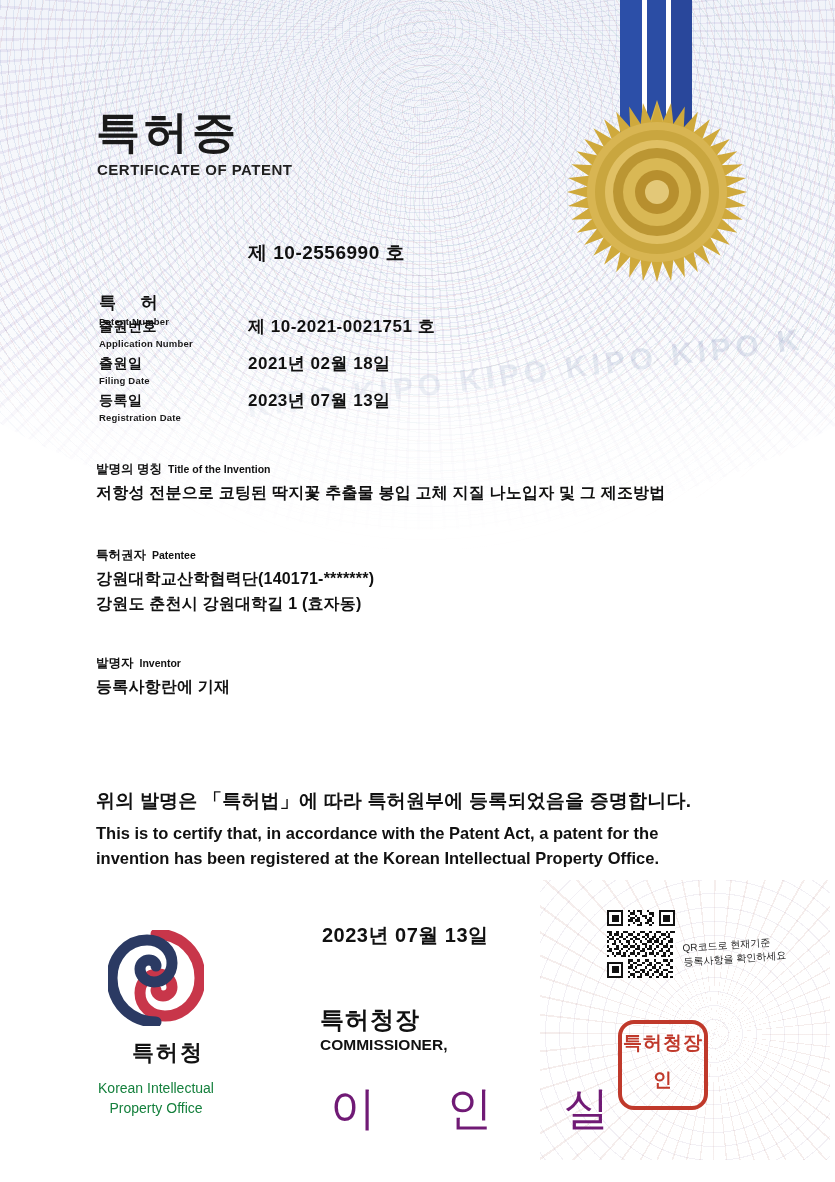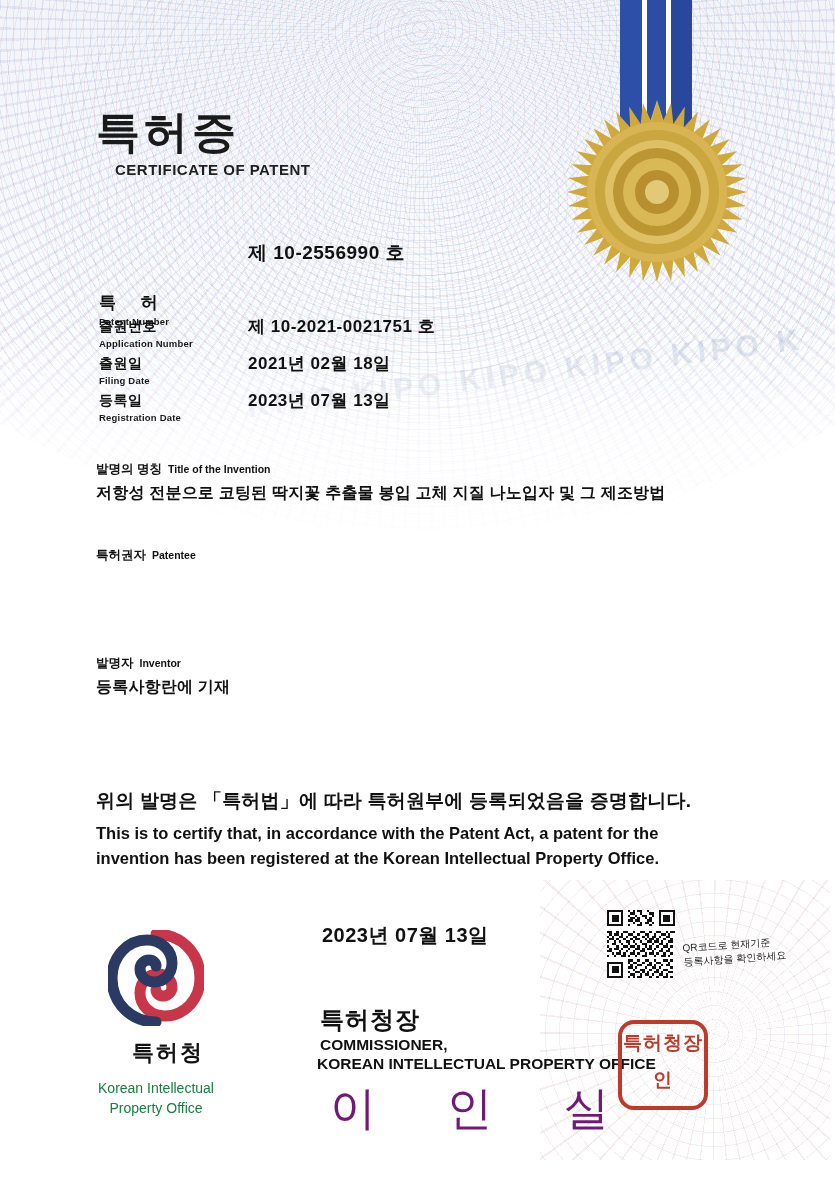--- a/index.html
+++ b/index.html
@@ -111,21 +111,21 @@
   .title-ko {
     position: absolute;
     left: 96px; top: 103px;
     font-size: 44px;
     font-weight: bold;
     letter-spacing: 4px;
     color: #1a1a1a;
   }
   .title-en {
     position: absolute;
-    left: 115px; top: 161px;
+    left: 97px; top: 161px;
     font-size: 15px;
     font-weight: bold;
     letter-spacing: 0.5px;
     color: #1f1f1f;
   }
 
   .field-label-ko {
     font-size: 14px;
     font-weight: bold;
     color: #111;
@@ -423,38 +423,41 @@
   <div class="row reg-value field-value">2023년 07월 13일</div>
 
   <div class="row title-inv-head sec-head">
     <span>발명의 명칭</span><span class="en">Title of the Invention</span>
   </div>
   <div class="row title-inv-body sec-body">저항성 전분으로 코팅된 딱지꽃 추출물 봉입 고체 지질 나노입자 및 그 제조방법</div>
 
   <div class="row patentee-head sec-head">
     <span>특허권자</span><span class="en">Patentee</span>
   </div>
+  <div class="row patentee-body sec-body">
+    <div>강원대학교산학협력단(140171-*******)</div>
+    <div>강원도 춘천시 강원대학길 1 (효자동)</div>
+  </div>
 
   <div class="row inventor-head sec-head">
     <span>발명자</span><span class="en">Inventor</span>
   </div>
   <div class="row inventor-body sec-body">등록사항란에 기재</div>
 
   <div class="cert-ko">위의 발명은 「특허법」에 따라 특허원부에 등록되었음을 증명합니다.</div>
   <div class="cert-en">
     <div>This is to certify that, in accordance with the Patent Act, a patent for the</div>
     <div>invention has been registered at the Korean Intellectual Property Office.</div>
   </div>
 
   <div class="stamp-bg"></div>
 
   <div class="issue-date">2023년 07월 13일</div>
   <div class="commissioner-ko">특허청장</div>
   <div class="commissioner-en1">COMMISSIONER,</div>
-  <div class="commissioner-en2">KOREAN INTELLECTUAL PROPERTY OFFICE</div>
   <div class="signature">이 인 실</div>
 
   <div class="emblem">
     <svg viewBox="0 0 96 96" width="96" height="96" aria-hidden="true">
       <path d="M48 4 C72 4 92 22 92 48 C92 70 76 86 57 86 C43 86 32 76 32 63 C32 52 40 44 50 44 C58 44 64 50 64 57 C64 62 60 66 55 66 C51 66 48 63 48 60" fill="none" stroke="#c8364a" stroke-width="11" stroke-linecap="round"></path>
       <path d="M48 92 C24 92 4 74 4 48 C4 26 20 10 39 10 C53 10 64 20 64 33 C64 44 56 52 46 52 C38 52 32 46 32 39 C32 34 36 30 41 30 C45 30 48 33 48 36" fill="none" stroke="#2b3a63" stroke-width="11" stroke-linecap="round"></path>
     </svg>
   </div>
   <div class="emblem-ko">특허청</div>
   <div class="emblem-en">

